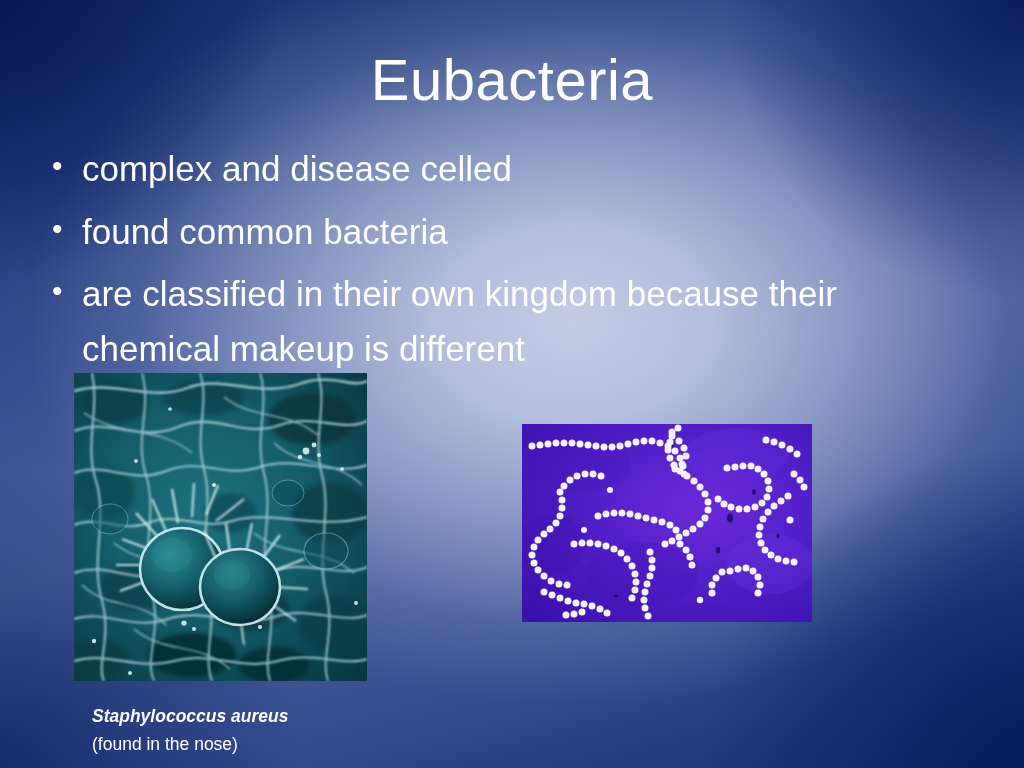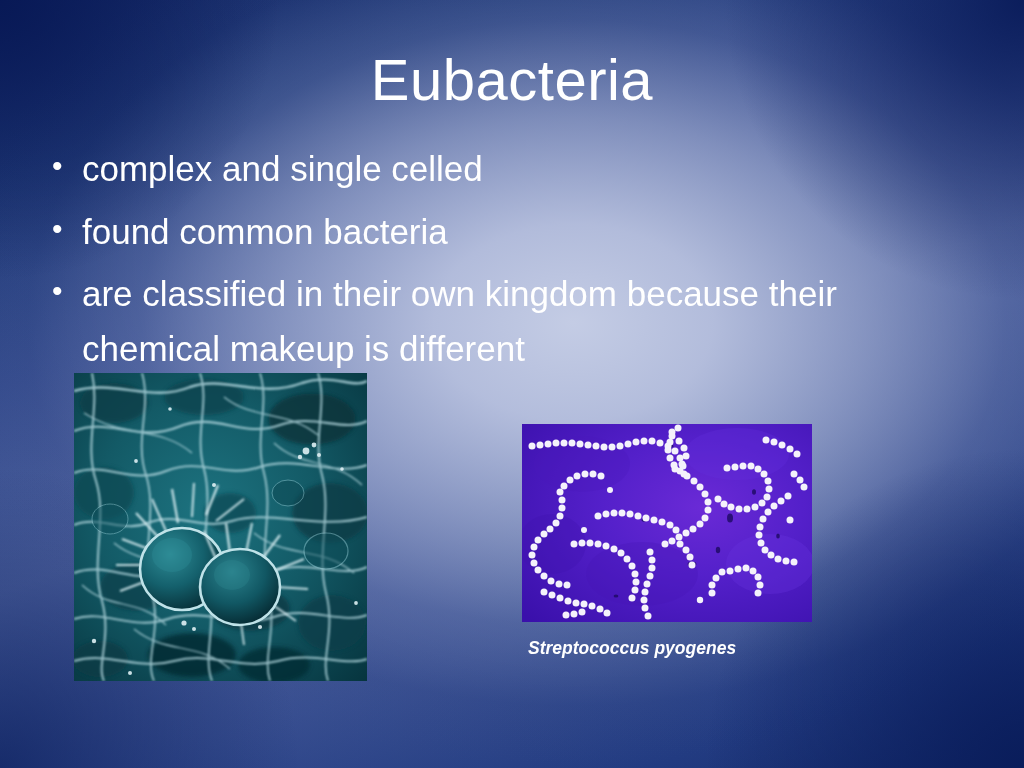--- a/index.html
+++ b/index.html
@@ -135,21 +135,21 @@
 <div class="slide">
 
   <div class="vignette"></div>
 
   <div class="title">Eubacteria</div>
 
   <div class="bullets">
 
     <div class="bullet-row">
       <span class="bullet-dot">•</span>
-      <span class="bullet-text">complex and single celled</span>
+      <span class="bullet-text">complex and disease celled</span>
     </div>
 
     <div class="bullet-row">
       <span class="bullet-dot">•</span>
       <span class="bullet-text">found common bacteria</span>
     </div>
 
     <div class="bullet-row">
       <span class="bullet-dot">•</span>
       <span class="bullet-text">are classified in their own kingdom because their chemical makeup is different</span>
@@ -524,18 +524,21 @@
         </g>
 
         <circle cx="268" cy="96" r="3.5"></circle>
         <circle cx="88" cy="66" r="3.0"></circle>
         <circle cx="178" cy="176" r="3.2"></circle>
         <circle cx="62" cy="106" r="3.0"></circle>
       </g>
     </svg>
   </div>
 
+  <div class="caption" id="caption-staph">
+    <span class="sci">Staphylococcus aureus</span>
+    <span class="note">(found in the nose)</span>
+  </div>
 
   <div class="caption" id="caption-strep">
-    <span class="sci">Streptococcus pyogenes</span>
   </div>
 
 </div>
 
 </body></html>

